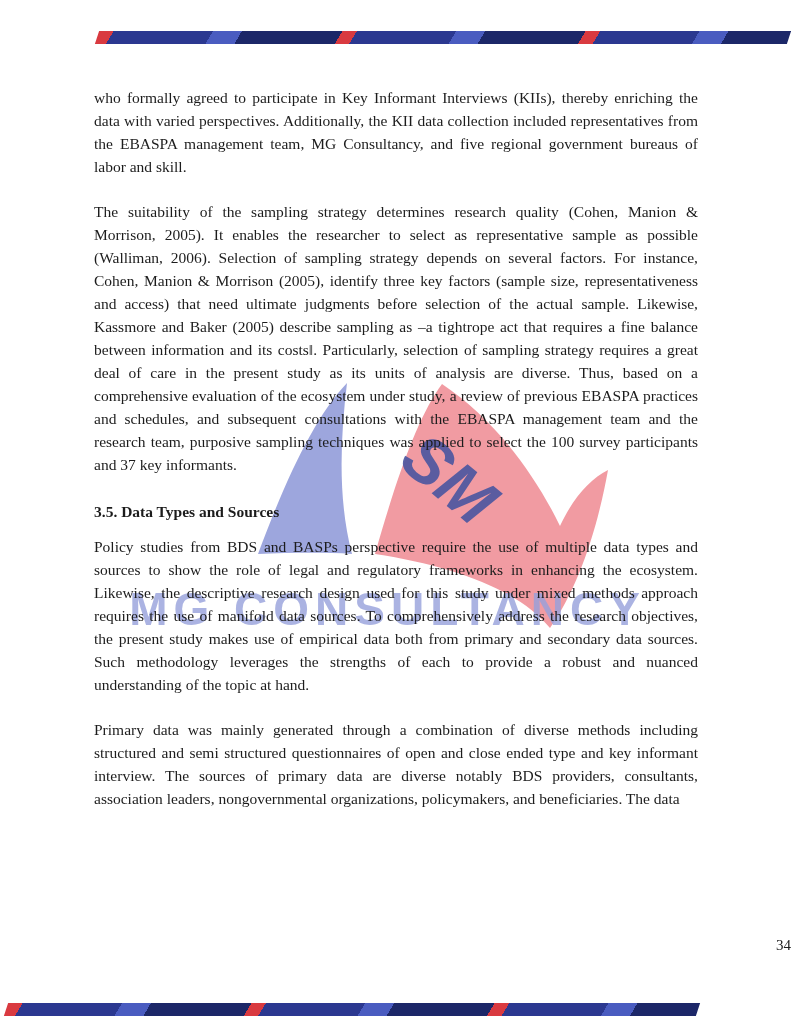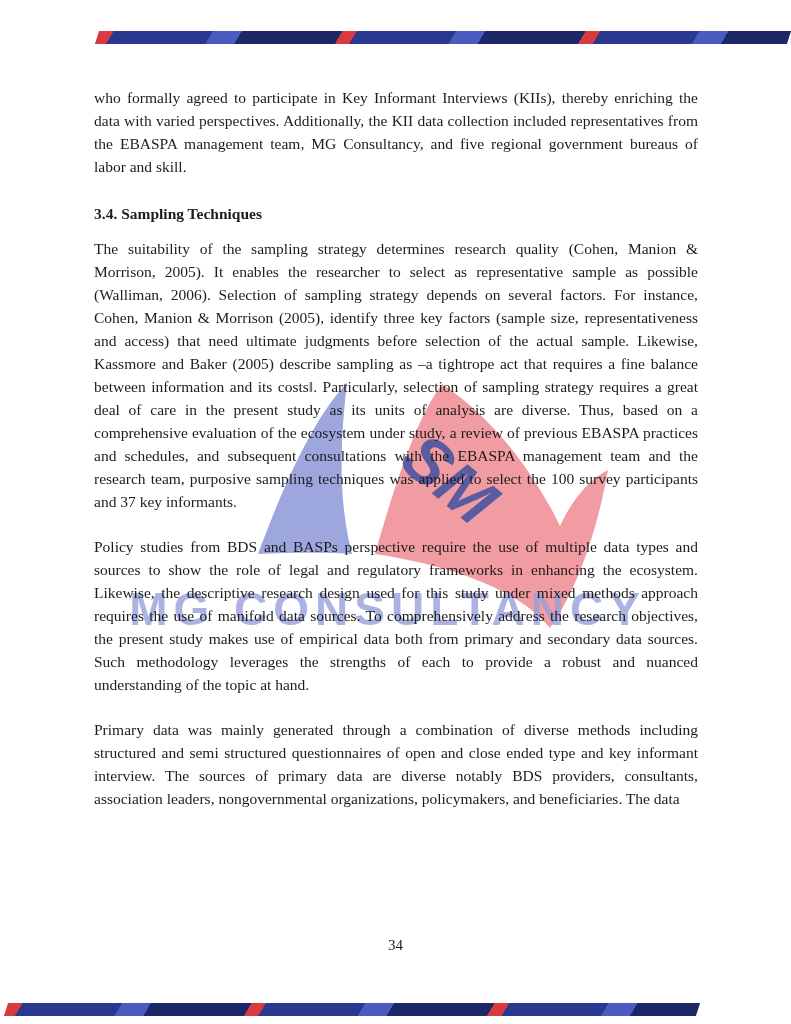--- a/index.html
+++ b/index.html
@@ -58,21 +58,21 @@
     font-size:15.5px;line-height:23px;
     text-align:justify;
   }
   .content h2{
     margin:0 0 8px 0;
     font-size:15.5px;line-height:28.8px;
     font-weight:bold;
   }
   .page-number{
     position:absolute;left:0;right:0;top:934px;z-index:2;
-    text-align:center;font-size:15px;line-height:22px;
+    text-align:right;font-size:15px;line-height:22px;
   }
 </style>
 </head>
 <body>
 
 <div class="page">
 
   <div class="ribbon top"></div>
 
   <div class="watermark">
@@ -80,23 +80,23 @@
       <path d="M18,178 C45,105 75,40 107,7 C100,65 98,125 112,178 C80,176 48,177 18,178 Z" style="fill:var(--watermark-blue)"></path>
       <path d="M135,178 C160,90 180,38 202,8 C250,40 292,92 320,150 C333,122 350,103 368,94 C357,155 338,212 310,252 C280,215 215,190 135,178 Z" style="fill:var(--watermark-red)"></path>
       <text transform="translate(195,120) rotate(40)" text-anchor="middle" style="fill:var(--monogram-navy);font-family:'Liberation Sans',sans-serif;font-weight:bold;font-style:italic;font-size:66px;opacity:.9">SM</text>
     </svg>
     <div class="wm-text">MG CONSULTANCY</div>
   </div>
 
   <div class="content">
     <p>who formally agreed to participate in Key Informant Interviews (KIIs), thereby enriching the data with varied perspectives. Additionally, the KII data collection included representatives from the EBASPA management team, MG Consultancy, and five regional government bureaus of labor and skill.</p>
 
-    <h2>3.4. Sampling Techniques</h2>
     <p>The suitability of the sampling strategy determines research quality (Cohen, Manion &amp; Morrison, 2005).  It enables the researcher to select as representative sample as possible (Walliman, 2006). Selection of sampling strategy depends on several factors. For instance, Cohen, Manion &amp; Morrison (2005), identify three key factors (sample size, representativeness and access) that need ultimate judgments before selection of the actual sample. Likewise, Kassmore and Baker (2005) describe sampling as –a tightrope act that requires a fine balance between information and its costs‖. Particularly, selection of sampling strategy requires a great deal of care in the present study as its units of analysis are diverse. Thus, based on a comprehensive evaluation of the ecosystem under study, a review of previous EBASPA practices and schedules, and subsequent consultations with the EBASPA management team and the research team, purposive sampling techniques was applied to select the 100 survey participants and 37 key informants.</p>
 
+    <h2>3.5. Data Types and Sources</h2>
     <p>Policy studies from BDS and BASPs perspective require the use of multiple data types and sources to show the role of legal and regulatory frameworks in enhancing the ecosystem. Likewise, the descriptive research design used for this study under mixed methods approach requires the use of manifold data sources. To comprehensively address the research objectives, the present study makes use of empirical data both from primary and secondary data sources. Such methodology leverages the strengths of each to provide a robust and nuanced understanding of the topic at hand.</p>
     <p>Primary data was mainly generated through a combination of diverse methods including structured and semi structured questionnaires of open and close ended type and key informant interview. The sources of primary data are diverse notably BDS providers, consultants, association leaders, nongovernmental organizations, policymakers, and beneficiaries. The data</p>
   </div>
 
   <div class="page-number">34</div>
 
   <div class="ribbon bottom"></div>
 
 </div>
 

